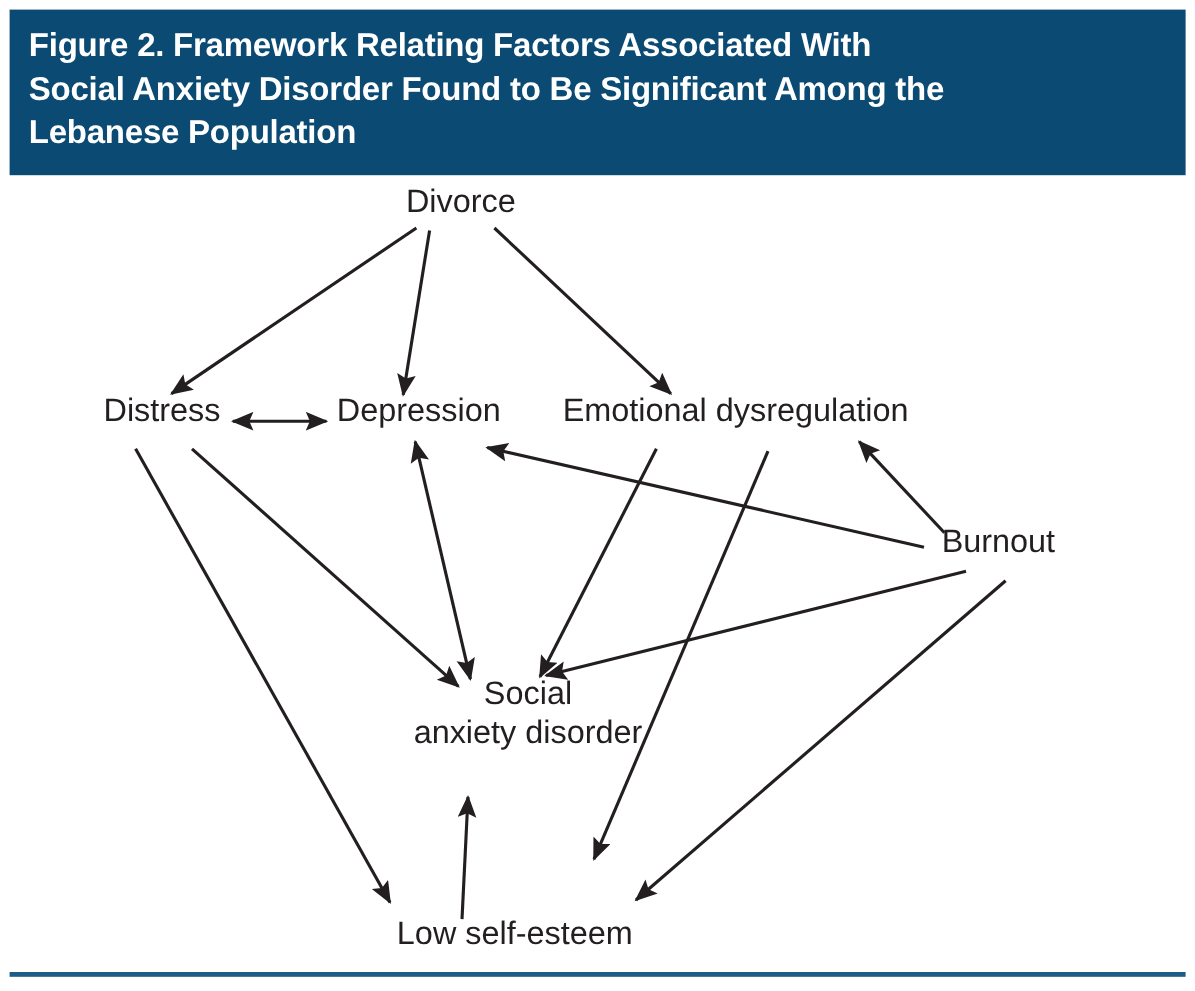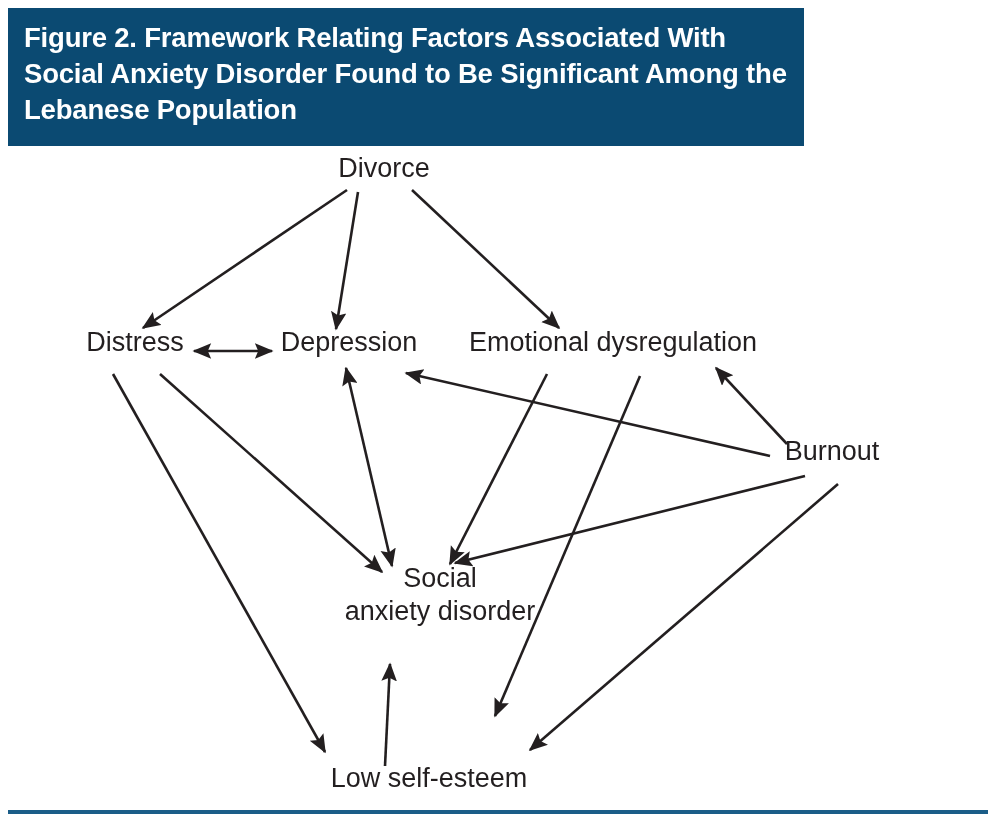--- a/index.html
+++ b/index.html
@@ -15,21 +15,21 @@
     position: relative;
     width: 996px;
     height: 826px;
     background: #ffffff;
     overflow: hidden;
   }
   #figure-header {
     position: absolute;
     left: 8px;
     top: 8px;
-    width: 796px;
+    width: 980px;
     height: 138px;
     background: #0b4a72;
     box-sizing: border-box;
     padding: 12px 16px 10px 16px;
   }
   #figure-title {
     color: #ffffff;
     font-family: "Liberation Sans", sans-serif;
     font-weight: bold;
     font-size: 27.5px;

